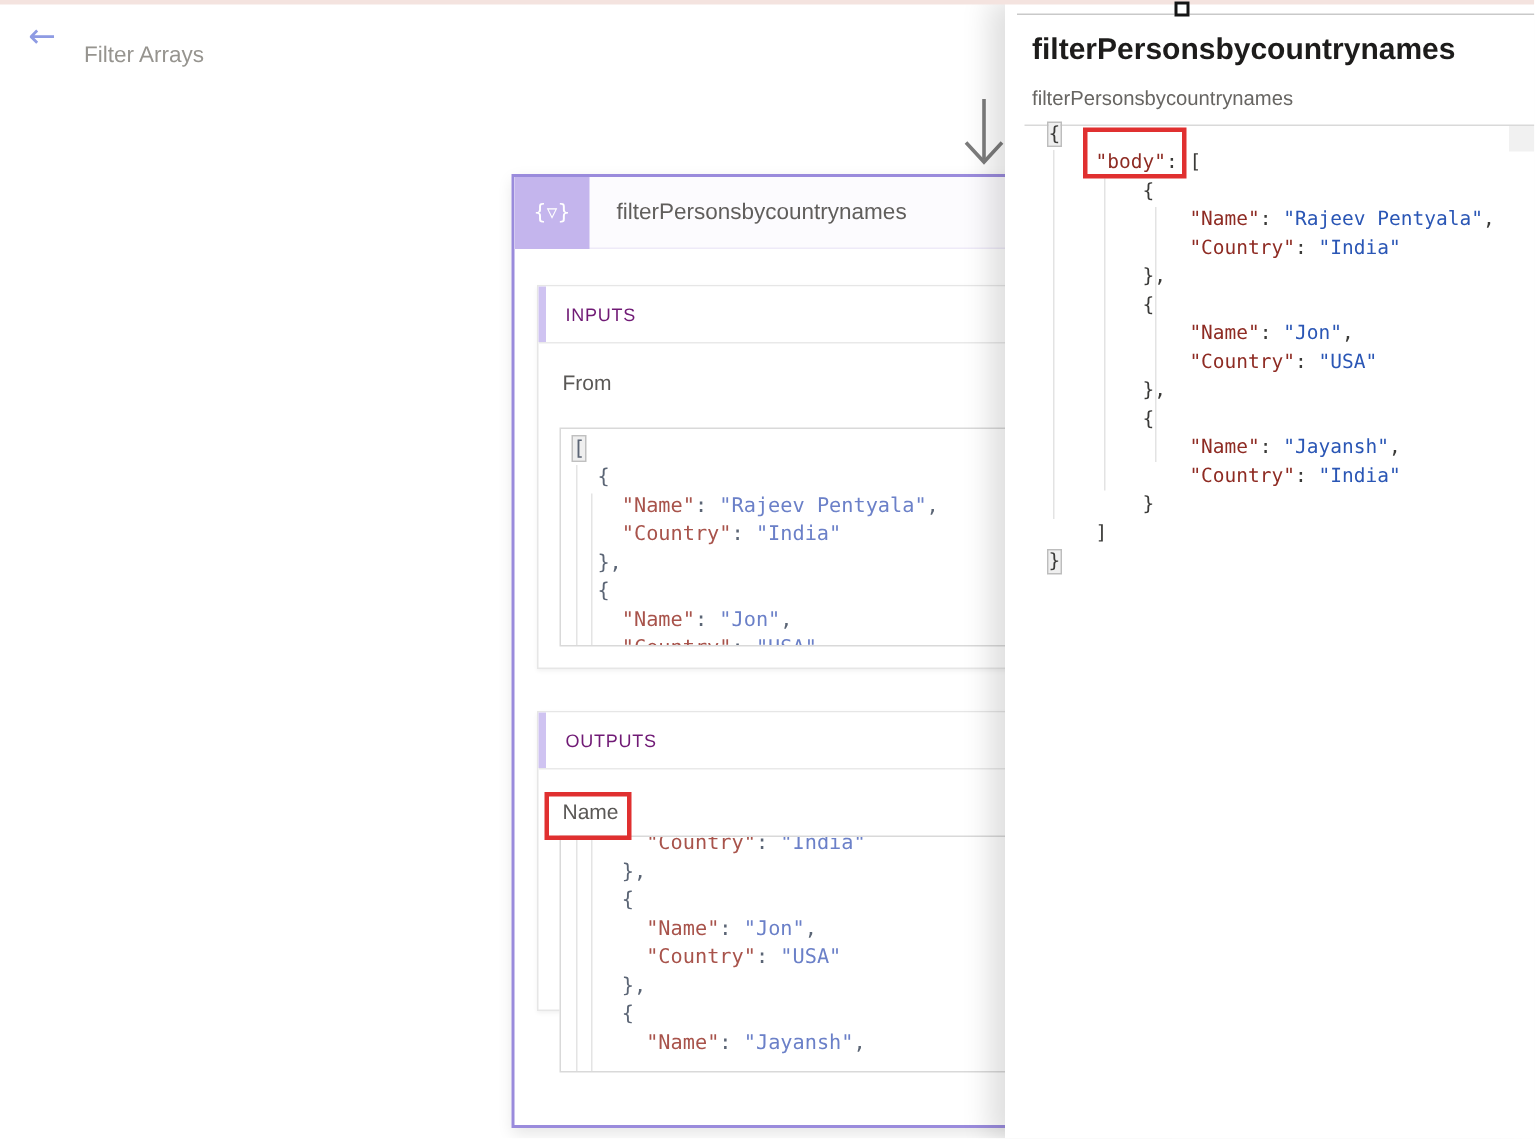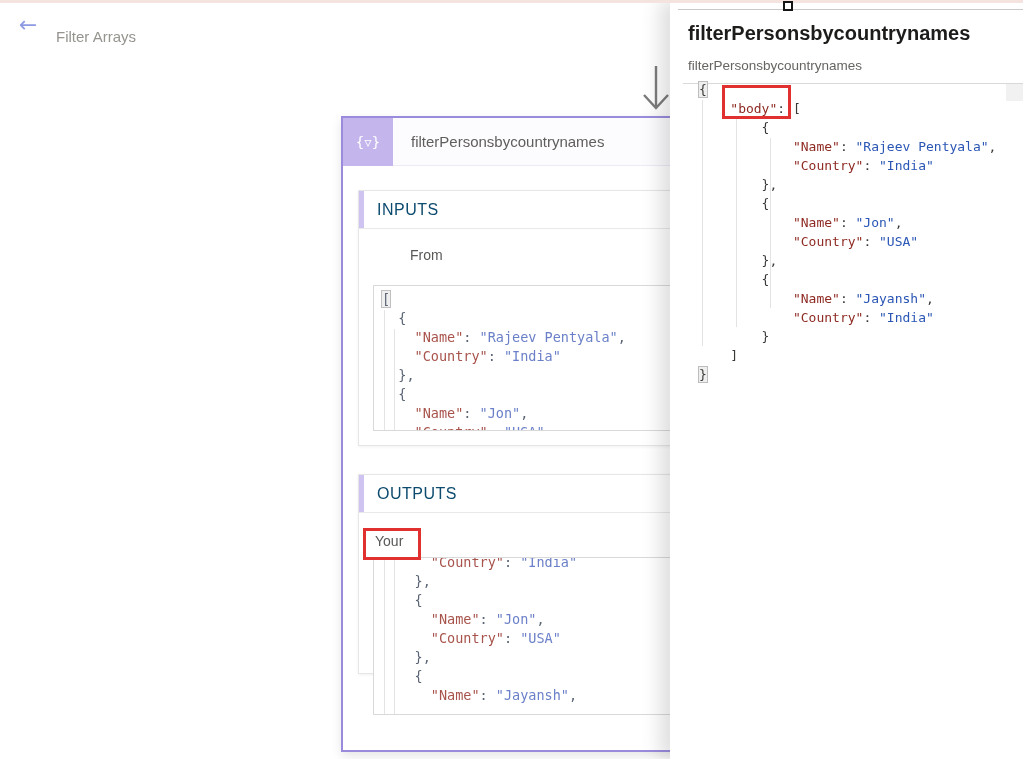--- a/index.html
+++ b/index.html
@@ -34,23 +34,23 @@
   #card-icon { width:50px; height:48px; background:var(--icon-purple); color:#fff; display:flex;
                align-items:center; justify-content:center; font-size:14px; font-family:"DejaVu Sans", sans-serif; }
   #card-title { align-self:center; margin-left:18px; font-size:15px; color:#605e5c; }
 
   .io-section { position:absolute; left:15px; width:414px; background:#fff; border:1px solid #e6e6e6;
                 box-shadow:0 1px 3px rgba(0,0,0,.06); }
   #inputs-section { top:72px; height:256px; }
   #outputs-section { top:356px; height:200px; }
   .io-header { position:relative; height:38px; border-bottom:1px solid #e9e9e9; display:flex; align-items:center; background:#fff; }
   .io-accent { position:absolute; left:0; top:0; width:5px; height:100%; background:var(--accent-light); }
-  .io-title { margin-left:18px; font-size:16px; color:#0c4a6e; letter-spacing:.5px; }
+  .io-title { margin-left:18px; font-size:12px; color:#701a75; letter-spacing:.5px; }
   .field-label { position:absolute; left:16px; font-size:14px; color:#5a5856; }
-  #inputs-label { top:56px;margin-left:35px; }
+  #inputs-label { top:56px; }
   #outputs-label { top:58px; }
 
   .code-box { position:absolute; left:14px; width:384px; border:1px solid #d9d9d9; background:#fff;
               overflow:hidden; font-family:"DejaVu Sans Mono", monospace; font-size:13.5px; line-height:19px; }
   #inputs-code { top:94px; height:146px; }
   #outputs-code { top:82px; height:158px; }
   .code-inner { padding:4px 8px; position:relative; z-index:2; }
   #outputs-code .code-inner { margin-top:-9px; }
   .code-line { white-space:pre; }
 
@@ -136,21 +136,21 @@
             <div class="code-line"><span class="tok-p">    </span><span class="tok-k">"Country"</span><span class="tok-p">: </span><span class="tok-v">"USA"</span></div>
           </div>
       </div>
     </div>
 
     <div class="io-section" id="outputs-section">
       <div class="io-header">
         <div class="io-accent"></div>
         <span class="io-title">OUTPUTS</span>
       </div>
-      <span class="field-label" id="outputs-label">Your</span>
+      <span class="field-label" id="outputs-label">Name</span>
       <div class="code-box card-code" id="outputs-code">
         <div class="guide" style="left:10px; top:0; bottom:0;"></div>
         <div class="guide" style="left:20px; top:0; bottom:0;"></div>
         <div class="code-inner">
             <div class="code-line"><span class="tok-p">      </span><span class="tok-k">"Country"</span><span class="tok-p">: </span><span class="tok-v">"India"</span></div>
             <div class="code-line"><span class="tok-p">    },</span></div>
             <div class="code-line"><span class="tok-p">    {</span></div>
             <div class="code-line"><span class="tok-p">      </span><span class="tok-k">"Name"</span><span class="tok-p">: </span><span class="tok-v">"Jon"</span><span class="tok-p">,</span></div>
             <div class="code-line"><span class="tok-p">      </span><span class="tok-k">"Country"</span><span class="tok-p">: </span><span class="tok-v">"USA"</span></div>
             <div class="code-line"><span class="tok-p">    },</span></div>

